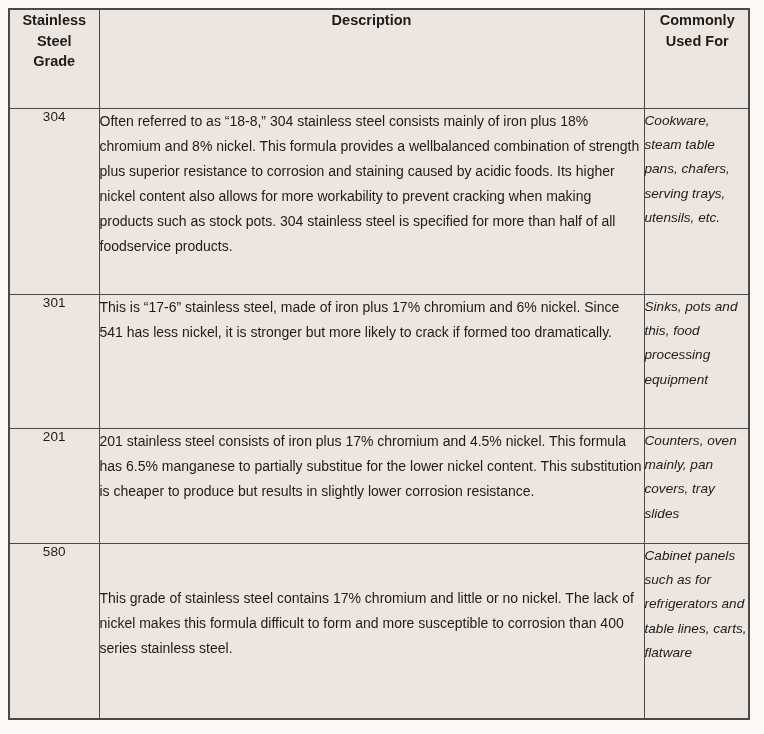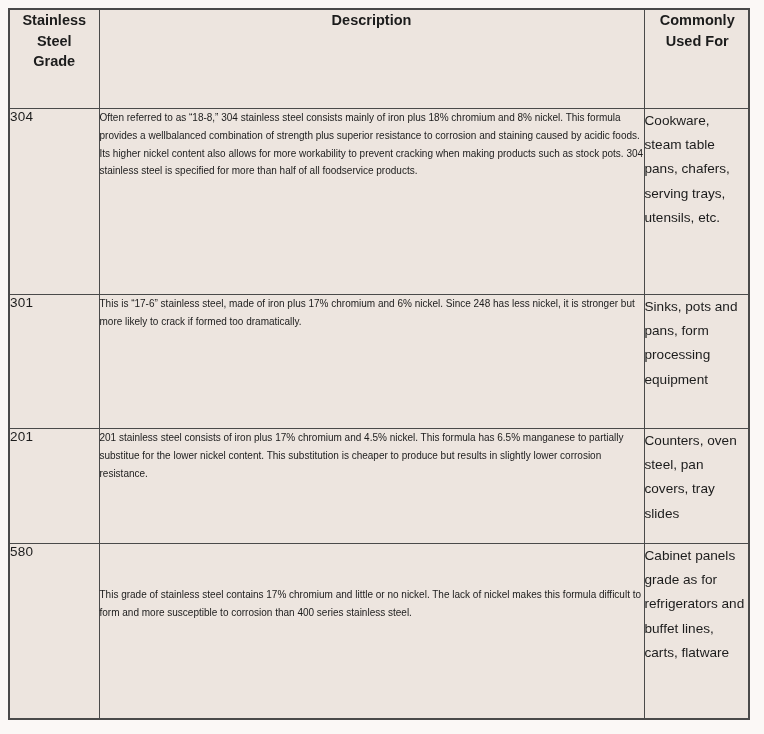--- a/index.html
+++ b/index.html
@@ -47,39 +47,40 @@
     text-align: center;
     vertical-align: middle;
     line-height: 1.42;
     height: 98px;
     padding: 4px 6px;
   }
   thead th.h-grade { padding-left: 4px; padding-right: 4px; }
   thead th.h-uses  { padding-left: 6px; padding-right: 4px; }
 
   td.grade-cell {
-    text-align: left;
+    text-align: center;
     vertical-align: middle;
     font-size: 13.5px;
     color: #1c1c1c;
     letter-spacing: 0.2px;
   }
   td.desc-cell {
     padding: 13px 12px 12px 11px;
-    font-size: 10px;
+    font-size: 14px;
     line-height: 1.78;
     color: #1c1c1c;
     vertical-align: top;
   }
   td.uses-cell {
     padding: 13px 6px 12px 10px;
     font-size: 13.6px;
     line-height: 1.78;
     color: #1c1c1c;
     vertical-align: top;
+    font-style: italic;
   }
   
   tr.row-304 { height: 186px; }
   tr.row-301 { height: 134px; }
   tr.row-201 { height: 115px; }
   tr.row-430 { height: 175px; }
 
   tr.row-430 td.desc-cell { padding-top: 42px; }
 </style>
 </head>
@@ -100,28 +101,28 @@
       </tr>
     </thead>
     <tbody>
       <tr class="row-304">
         <td class="grade-cell">304</td>
         <td class="desc-cell">Often referred to as “18-8,” 304 stainless steel consists mainly of iron plus 18% chromium and 8% nickel. This formula provides a wellbalanced combination of strength plus superior resistance to corrosion and staining caused by acidic foods. Its higher nickel content also allows for more workability to prevent cracking when making products such as stock pots. 304 stainless steel is specified for more than half of all foodservice products.</td>
         <td class="uses-cell">Cookware, steam table pans, chafers, serving trays, utensils, etc.</td>
       </tr>
       <tr class="row-301">
         <td class="grade-cell">301</td>
-        <td class="desc-cell">This is “17-6” stainless steel, made of iron plus 17% chromium and 6% nickel. Since 248 has less nickel, it is stronger but more likely to crack if formed too dramatically.</td>
-        <td class="uses-cell">Sinks, pots and pans, form processing equipment</td>
+        <td class="desc-cell">This is “17-6” stainless steel, made of iron plus 17% chromium and 6% nickel. Since 541 has less nickel, it is stronger but more likely to crack if formed too dramatically.</td>
+        <td class="uses-cell">Sinks, pots and this, food processing equipment</td>
       </tr>
       <tr class="row-201">
         <td class="grade-cell">201</td>
         <td class="desc-cell">201 stainless steel consists of iron plus 17% chromium and 4.5% nickel. This formula has 6.5% manganese to partially substitue for the lower nickel content. This substitution is cheaper to produce but results in slightly lower corrosion resistance.</td>
-        <td class="uses-cell">Counters, oven steel, pan covers, tray slides</td>
+        <td class="uses-cell">Counters, oven mainly, pan covers, tray slides</td>
       </tr>
       <tr class="row-430">
         <td class="grade-cell">580</td>
         <td class="desc-cell">This grade of stainless steel contains 17% chromium and little or no nickel. The lack of nickel makes this formula difficult to form and more susceptible to corrosion than 400 series stainless steel.</td>
-        <td class="uses-cell">Cabinet panels grade as for refrigerators and buffet lines, carts, flatware</td>
+        <td class="uses-cell">Cabinet panels such as for refrigerators and table lines, carts, flatware</td>
       </tr>
     </tbody>
   </table>
 </div>
 
 </body></html>

